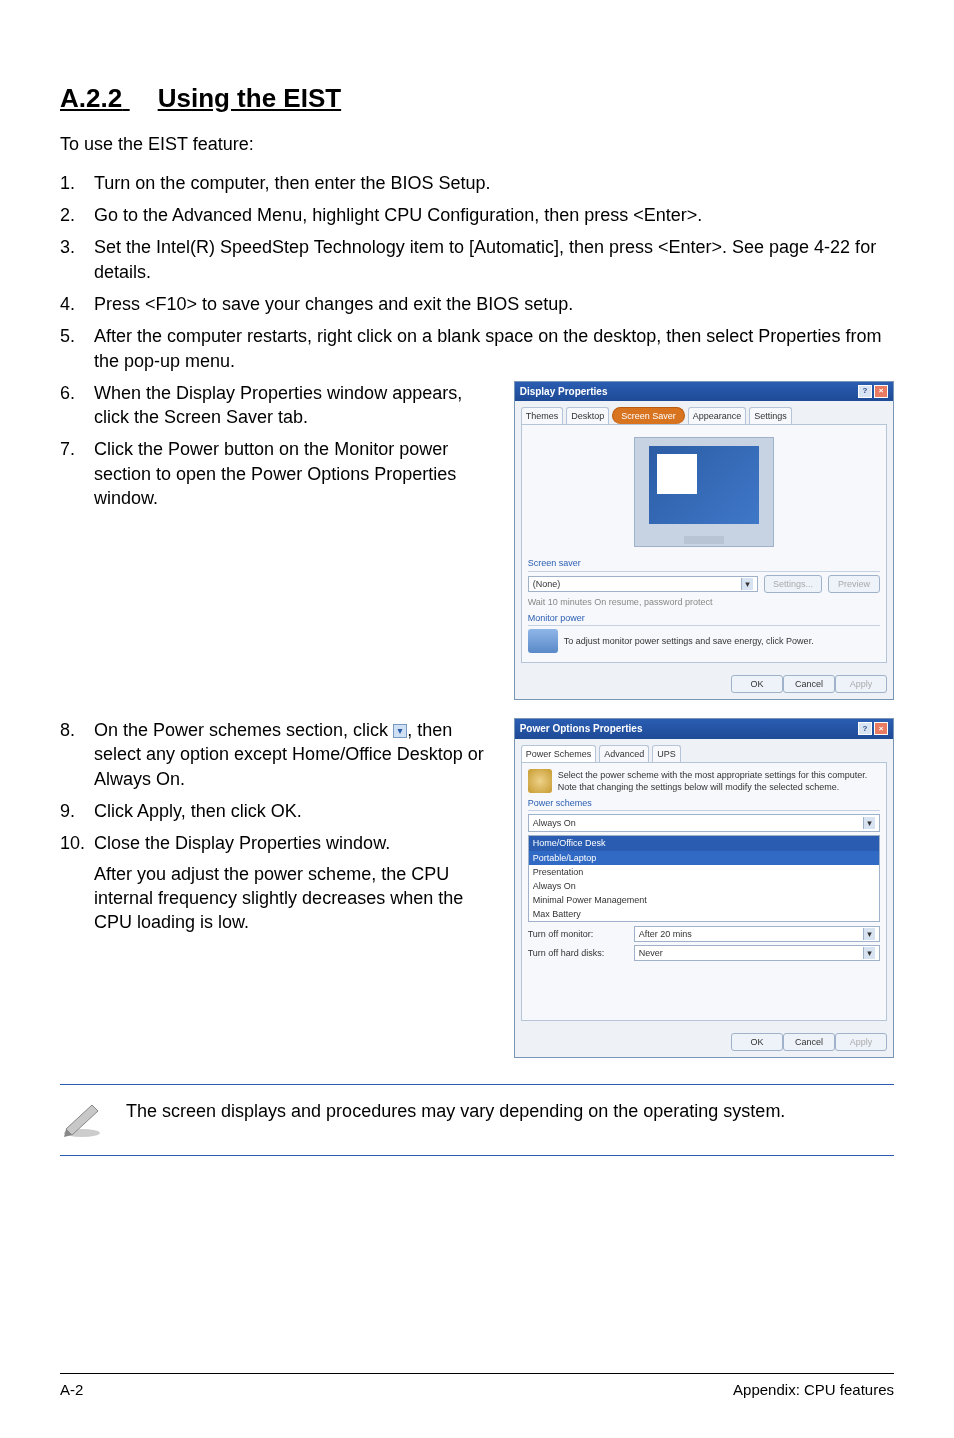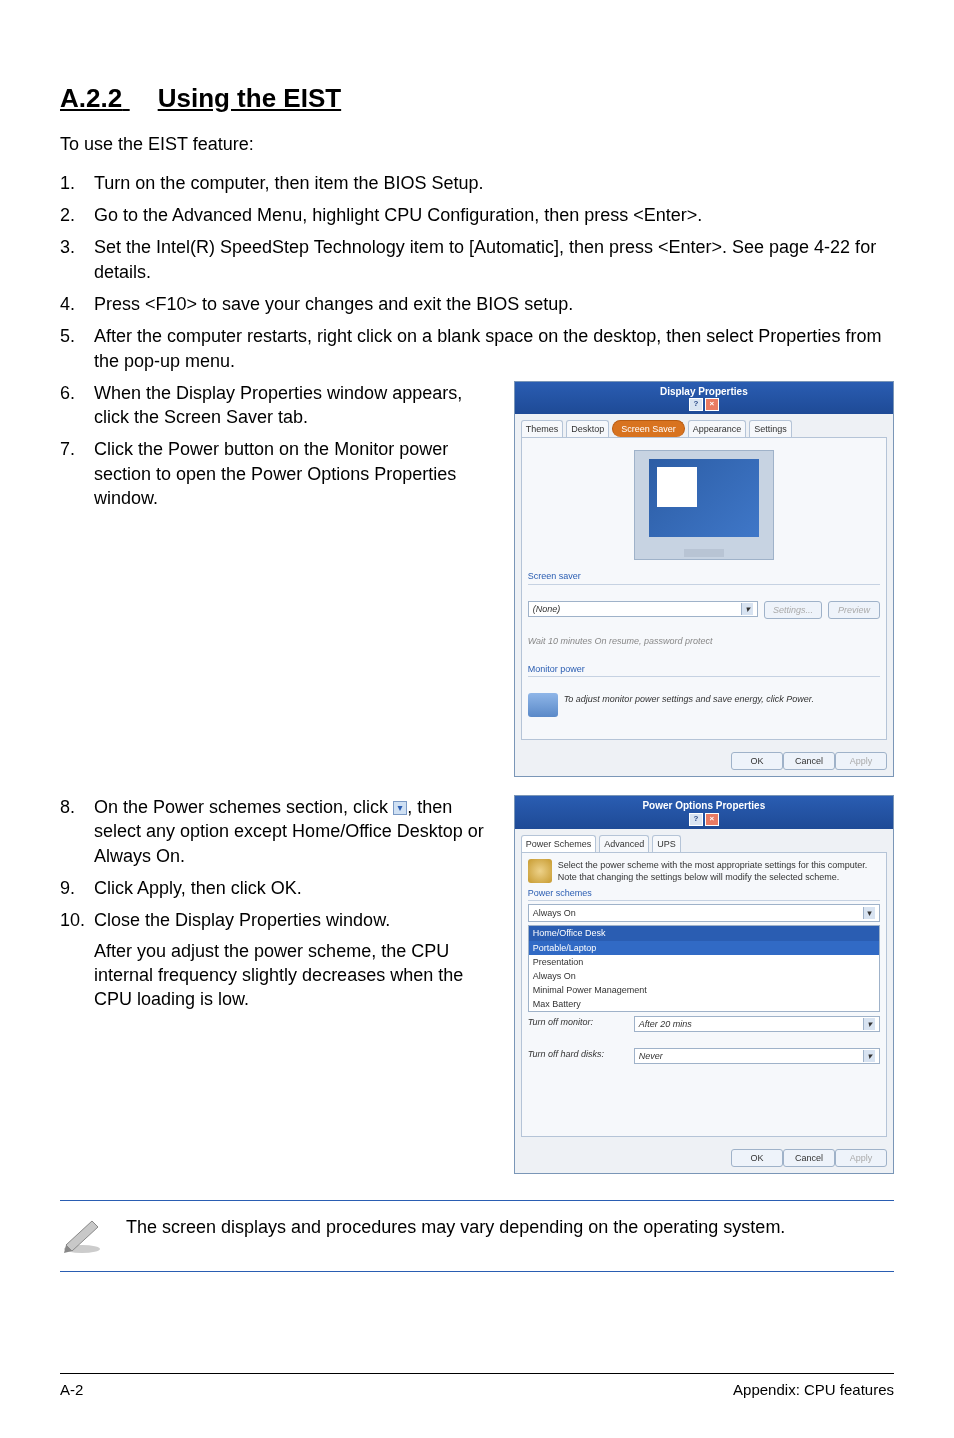--- a/index.html
+++ b/index.html
@@ -38,21 +38,20 @@
   }
   .titlebar {
     background: linear-gradient(#2a5db2, #1e4a96);
     color: #fff;
     font-weight: bold;
     font-size: 10px;
     padding: 3px 5px;
     display: flex;
     justify-content: space-between;
     align-items: center;
-    flex-direction: column;
   }
   .title-ctrls { display: flex; gap: 2px; }
   .title-ctrl {
     width: 14px; height: 13px;
     background: #d9e4f2;
     border: 1px solid #fff;
     display:flex; align-items:center; justify-content:center;
     font-size:8px; color:#2b4b89;
   }
   .title-ctrl.close { background: #e97b63; color:#fff; }
@@ -79,21 +78,21 @@
     background:#fff;
   }
   .monitor-stand {
     position:absolute; bottom:2px; left:50%; transform:translateX(-50%);
     width:40px; height:8px; background:#b8c4d4;
   }
   .group-hdr {
     color:#2a5db2; font-size:9px; margin:4px 0 2px 0;
     border-bottom:1px solid #c6d2e2; padding-bottom:1px;
   }
-  .row-f { display:flex; align-items:flex-start; gap:6px; margin:16px 0;font-style:italic; }
+  .row-f { display:flex; align-items:center; gap:6px; margin:3px 0; }
   .select-sm {
     flex:1; background:#fff; border:1px solid #9fb2c9; height:16px;
     padding:0 4px; display:flex; align-items:center; justify-content:space-between;
   }
   .btn-sm {
     background:#eef3fa; border:1px solid #9fb2c9; border-radius:3px;
     padding:2px 8px; font-size:9px; min-width:52px; text-align:center;
   }
   .btn-row { display:flex; justify-content:flex-end; gap:0; padding:6px; }
   .highlight-oval {
@@ -141,21 +140,21 @@
   <h2 class="heading">
     <span class="section-num">A.2.2</span>
     <span class="section-title">Using the EIST</span>
   </h2>
 
   <p class="intro">To use the EIST feature:</p>
 
   <ol class="main-list">
     <li>
         <span class="num">1.</span>
-        <span class="txt">Turn on the computer, then item the BIOS Setup.</span>
+        <span class="txt">Turn on the computer, then enter the BIOS Setup.</span>
       </li>
     <li>
         <span class="num">2.</span>
         <span class="txt">Go to the Advanced Menu, highlight CPU Configuration, then press &lt;Enter&gt;.</span>
       </li>
     <li>
         <span class="num">3.</span>
         <span class="txt">Set the Intel(R) SpeedStep Technology item to [Automatic], then press &lt;Enter&gt;. See page 4-22 for details.</span>
       </li>
     <li>

